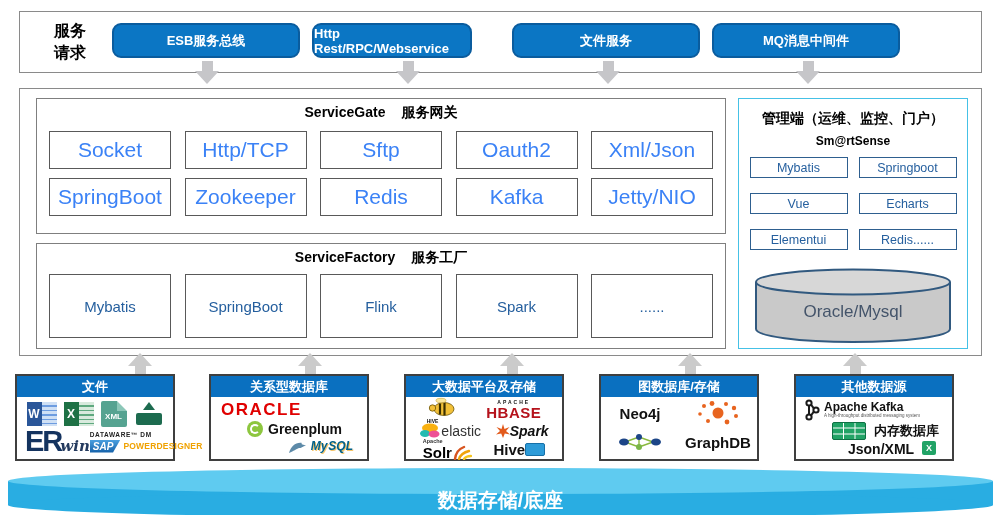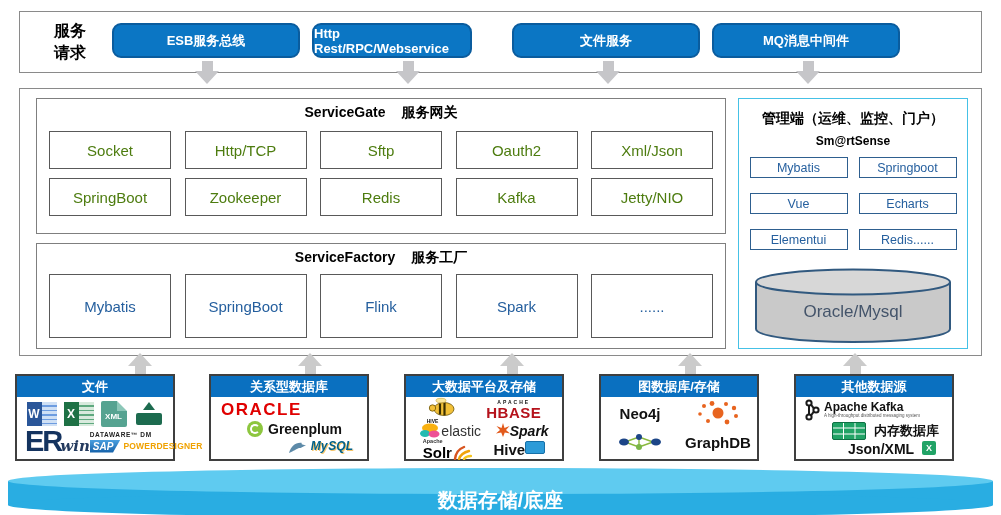--- a/index.html
+++ b/index.html
@@ -18,21 +18,21 @@
   .arrow-up .shaft{width:11px;height:8px;background:#cbcbcb;margin:0 auto;}
   
   .mid-panel{position:absolute;left:19px;top:88px;width:961px;height:266px;border:1px solid #8a8a8a;background:#fff;}
   .sub-panel{position:absolute;border:1px solid #7f7f7f;background:#fff;box-sizing:border-box;}
   .gate-panel{left:16px;top:9px;width:690px;height:136px;}
   .factory-panel{left:16px;top:154px;width:690px;height:106px;}
   .panel-title{display:flex;justify-content:center;gap:16px;font-weight:bold;font-size:14px;color:#000;margin-top:5px;}
   .box-row{display:flex;justify-content:space-between;padding:0 12px;}
   .gate-panel .box-row{margin-top:9px;}
   .factory-panel .box-row{margin-top:7px;}
-  .gbox{width:122px;height:38px;border:1px solid #595959;color:#4d7c0f;font-size:15px;
+  .gbox{width:122px;height:38px;border:1px solid #595959;color:#3b82f6;font-size:21px;
     display:flex;align-items:center;justify-content:center;box-sizing:border-box;background:#fff;}
   .fbox{width:122px;height:64px;border:1px solid #595959;color:#255f9e;font-size:15px;
     display:flex;align-items:center;justify-content:center;box-sizing:border-box;background:#fff;}
   
   .admin-panel{position:absolute;left:718px;top:9px;width:230px;height:251px;border:1px solid #45c1e6;background:#fff;box-sizing:border-box;}
   .admin-title{text-align:center;font-weight:bold;font-size:14px;color:#000;margin-top:11px;}
   .admin-sub{text-align:center;font-weight:bold;font-size:12px;color:#000;margin-top:6px;}
   .admin-grid{display:grid;grid-template-columns:98px 98px;gap:15px 11px;justify-content:center;margin-top:9px;}
   .abox{height:21px;border:1px solid #2e5f8f;color:#255f9e;font-size:12.5px;display:flex;align-items:center;justify-content:center;box-sizing:border-box;}
   .cyl-wrap{position:absolute;left:14px;top:168px;width:200px;height:80px;}
@@ -74,21 +74,21 @@
   .gp-text{font-weight:bold;font-size:14px;color:#111;}
   .mysql-row{display:flex;align-items:flex-end;justify-content:flex-end;gap:1px;margin-right:4px;}
   .mysql-t{font-size:12px;font-weight:bold;font-style:italic;color:#01618a;text-shadow:1px 1px 0 #f5c469;line-height:16px;}
   
   .bd-row{display:flex;justify-content:space-around;align-items:center;}
   .bee-wrap{position:relative;}
   .bee-label{position:absolute;left:0;bottom:-1px;font-size:5px;font-weight:bold;color:#111;}
   .hbase-stack{display:flex;flex-direction:column;align-items:center;line-height:1;}
   .apache-caps{font-size:5px;letter-spacing:2px;color:#111;font-weight:bold;}
   .hbase{font-size:15px;font-weight:900;color:#b5121b;letter-spacing:.5px;}
-  .logo-row{display:flex;align-items:flex-start;}
+  .logo-row{display:flex;align-items:center;}
   .elastic-t{font-size:14px;color:#333;font-weight:500;}
   .spark-t{font-size:14px;font-weight:bold;font-style:italic;color:#111;}
   .solr-stack{display:flex;flex-direction:column;line-height:1;}
   .solr-apache{font-size:5.5px;color:#333;font-weight:bold;}
   .solr-row{display:flex;align-items:center;}
   .solr-t{font-size:15px;font-weight:900;color:#000000;}
   .hive-t{font-size:15px;font-weight:bold;color:#111;}
   .hive-ic{width:20px;height:13px;background:#2d9bd8;border-radius:2px;border:1px solid #1670a8;box-sizing:border-box;}
   
   .graph-grid{display:grid;grid-template-columns:1fr 1fr;align-items:center;justify-items:center;height:58px;}

